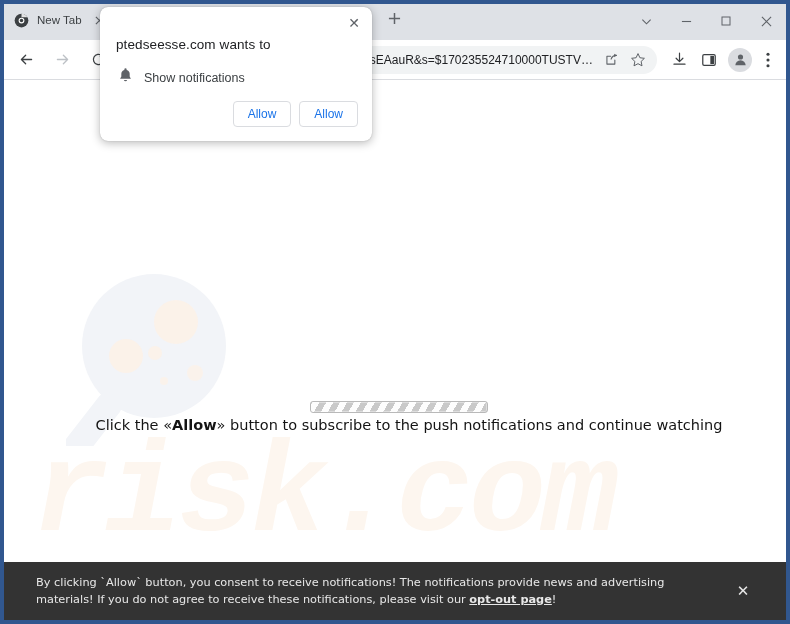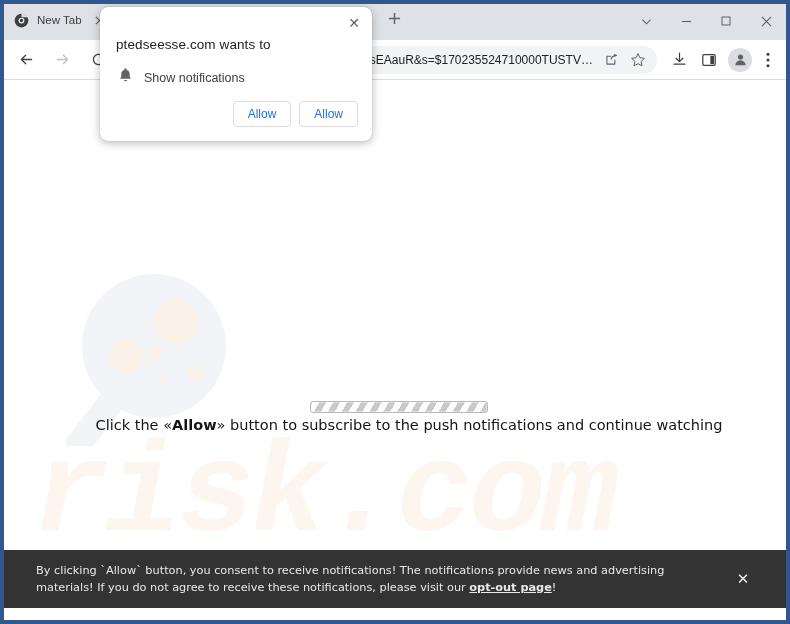--- a/index.html
+++ b/index.html
@@ -303,21 +303,21 @@
     color: #1a73e8;
     font-size: 12px;
     font-family: "Liberation Sans", sans-serif;
     display: flex; align-items: center; justify-content: center;
     cursor: pointer;
   }
 
   
   #consent-banner {
     position: absolute;
-    left: 0; bottom: 12px;
+    left: 0; bottom: 0;
     width: 782px;
     height: 58px;
     background: #333333;
     display: flex;
     align-items: center;
     padding: 0 14px 0 32px;
     z-index: 30;
   }
   #consent-text {
     flex: 1 1 auto;

